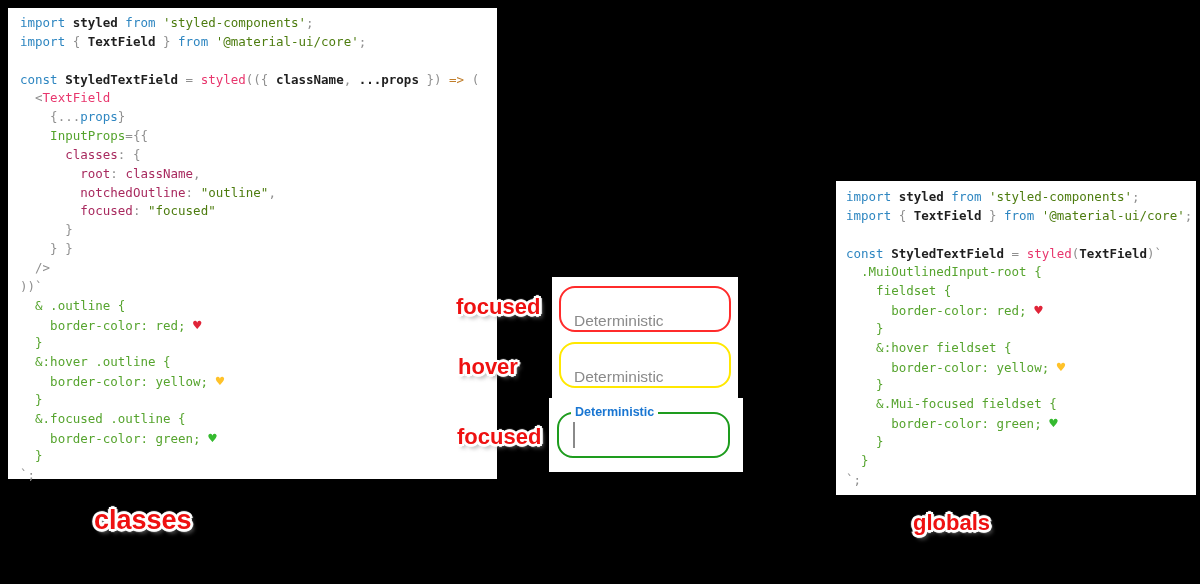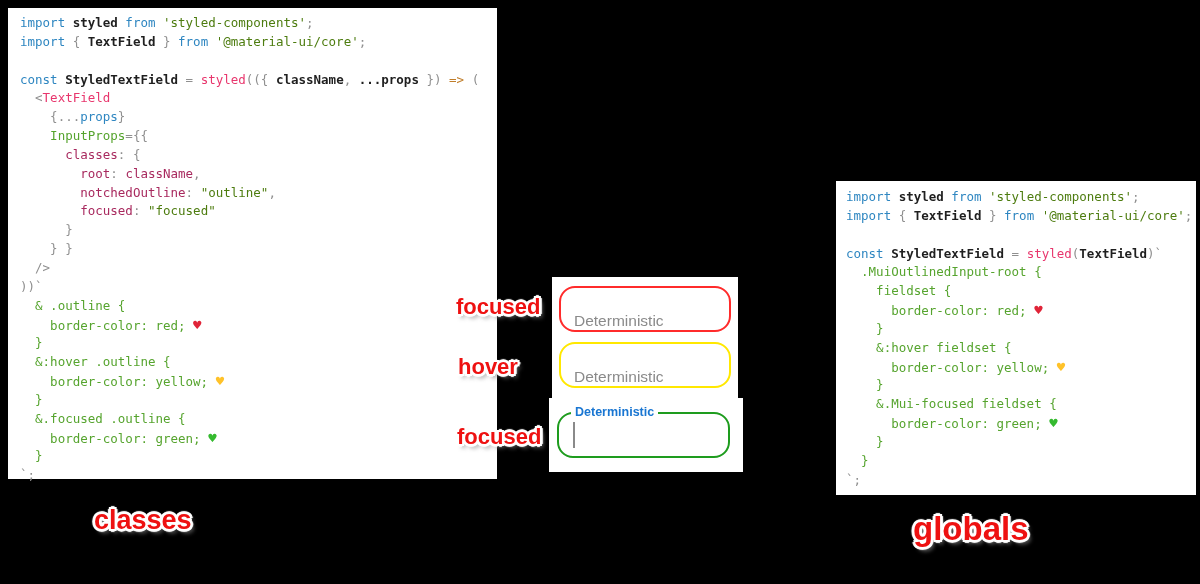--- a/index.html
+++ b/index.html
@@ -69,21 +69,21 @@
       -2px -2px 0 #fff, 0 -2px 0 #fff, 2px -2px 0 #fff,
       -2px 0 0 #fff, 2px 0 0 #fff,
       -2px 2px 0 #fff, 0 2px 0 #fff, 2px 2px 0 #fff,
       -3px 0 1px #fff, 3px 0 1px #fff, 0 3px 1px #fff, 0 -3px 1px #fff,
       3px 4px 4px rgba(130,130,130,0.85);
   }
   #label-default{left:456px;top:294px;font-size:22px;}
   #label-hover{left:458px;top:354px;font-size:22px;}
   #label-focused{left:457px;top:424px;font-size:22px;}
   #label-classes{left:94px;top:505px;font-size:27px;}
-  #label-globals{left:913px;top:510px;font-size:33px;}
+  #label-globals{left:913px;top:510px;font-size:22px;}
 </style>
 </head>
 <body>
 
 <div id="code-left" class="code-panel"><div class="code-line"><span class="tk-kw">import</span><span class="tk-id"> styled</span><span class="tk-kw"> from</span><span class="tk-str"> 'styled-components'</span><span class="tk-pu">;</span></div><div class="code-line"><span class="tk-kw">import</span><span class="tk-pu"> {</span><span class="tk-id"> TextField</span><span class="tk-pu"> }</span><span class="tk-kw"> from</span><span class="tk-str"> '@material-ui/core'</span><span class="tk-pu">;</span></div><div class="code-line">&nbsp;</div><div class="code-line"><span class="tk-kw">const</span><span class="tk-id"> StyledTextField</span><span class="tk-pu"> =</span><span class="tk-pink"> styled</span><span class="tk-pu">(({ </span><span class="tk-id">className</span><span class="tk-pu">, </span><span class="tk-id">...props</span><span class="tk-pu"> }) </span><span class="tk-ar">=&gt;</span><span class="tk-pu"> (</span></div><div class="code-line"><span class="tk-pu">  &lt;</span><span class="tk-pink">TextField</span></div><div class="code-line"><span class="tk-pu">    {...</span><span class="tk-kw">props</span><span class="tk-pu">}</span></div><div class="code-line"><span class="tk-css">    InputProps</span><span class="tk-pu">={{</span></div><div class="code-line"><span class="tk-key">      classes</span><span class="tk-pu">: {</span></div><div class="code-line"><span class="tk-key">        root</span><span class="tk-pu">: </span><span class="tk-key">className</span><span class="tk-pu">,</span></div><div class="code-line"><span class="tk-key">        notchedOutline</span><span class="tk-pu">: </span><span class="tk-str">"outline"</span><span class="tk-pu">,</span></div><div class="code-line"><span class="tk-key">        focused</span><span class="tk-pu">: </span><span class="tk-str">"focused"</span></div><div class="code-line"><span class="tk-pu">      }</span></div><div class="code-line"><span class="tk-pu">    } }</span></div><div class="code-line"><span class="tk-pu">  /&gt;</span></div><div class="code-line"><span class="tk-pu">))`</span></div><div class="code-line"><span class="tk-css">  &amp; .outline {</span></div><div class="code-line"><span class="tk-css">    border-color: red; </span><span class="tk-hr">♥</span></div><div class="code-line"><span class="tk-css">  }</span></div><div class="code-line"><span class="tk-css">  &amp;:hover .outline {</span></div><div class="code-line"><span class="tk-css">    border-color: yellow; </span><span class="tk-hy">♥</span></div><div class="code-line"><span class="tk-css">  }</span></div><div class="code-line"><span class="tk-css">  &amp;.focused .outline {</span></div><div class="code-line"><span class="tk-css">    border-color: green; </span><span class="tk-hg">♥</span></div><div class="code-line"><span class="tk-css">  }</span></div><div class="code-line"><span class="tk-pu">`;</span></div></div>
 
 <div id="code-right" class="code-panel"><div class="code-line"><span class="tk-kw">import</span><span class="tk-id"> styled</span><span class="tk-kw"> from</span><span class="tk-str"> 'styled-components'</span><span class="tk-pu">;</span></div><div class="code-line"><span class="tk-kw">import</span><span class="tk-pu"> {</span><span class="tk-id"> TextField</span><span class="tk-pu"> }</span><span class="tk-kw"> from</span><span class="tk-str"> '@material-ui/core'</span><span class="tk-pu">;</span></div><div class="code-line">&nbsp;</div><div class="code-line"><span class="tk-kw">const</span><span class="tk-id"> StyledTextField</span><span class="tk-pu"> =</span><span class="tk-pink"> styled</span><span class="tk-pu">(</span><span class="tk-id">TextField</span><span class="tk-pu">)`</span></div><div class="code-line"><span class="tk-css">  .MuiOutlinedInput-root {</span></div><div class="code-line"><span class="tk-css">    fieldset {</span></div><div class="code-line"><span class="tk-css">      border-color: red; </span><span class="tk-hr">♥</span></div><div class="code-line"><span class="tk-css">    }</span></div><div class="code-line"><span class="tk-css">    &amp;:hover fieldset {</span></div><div class="code-line"><span class="tk-css">      border-color: yellow; </span><span class="tk-hy">♥</span></div><div class="code-line"><span class="tk-css">    }</span></div><div class="code-line"><span class="tk-css">    &amp;.Mui-focused fieldset {</span></div><div class="code-line"><span class="tk-css">      border-color: green; </span><span class="tk-hg">♥</span></div><div class="code-line"><span class="tk-css">    }</span></div><div class="code-line"><span class="tk-css">  }</span></div><div class="code-line"><span class="tk-pu">`;</span></div></div>
 
 <div id="mid-top" class="mid-panel"></div>
 <div id="mid-bottom" class="mid-panel"></div>

